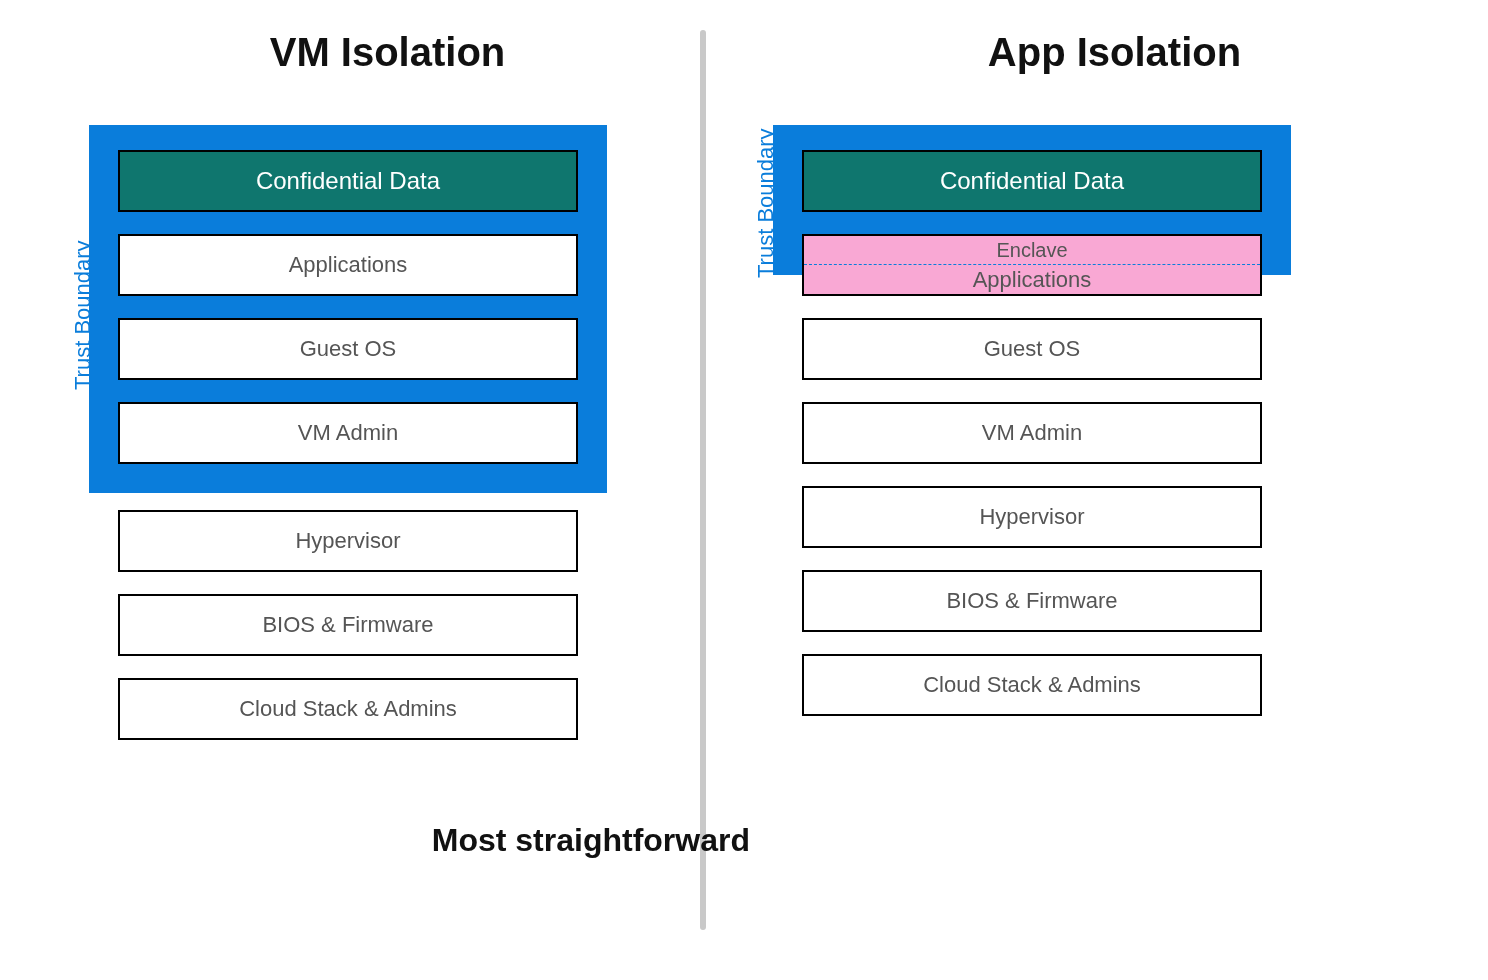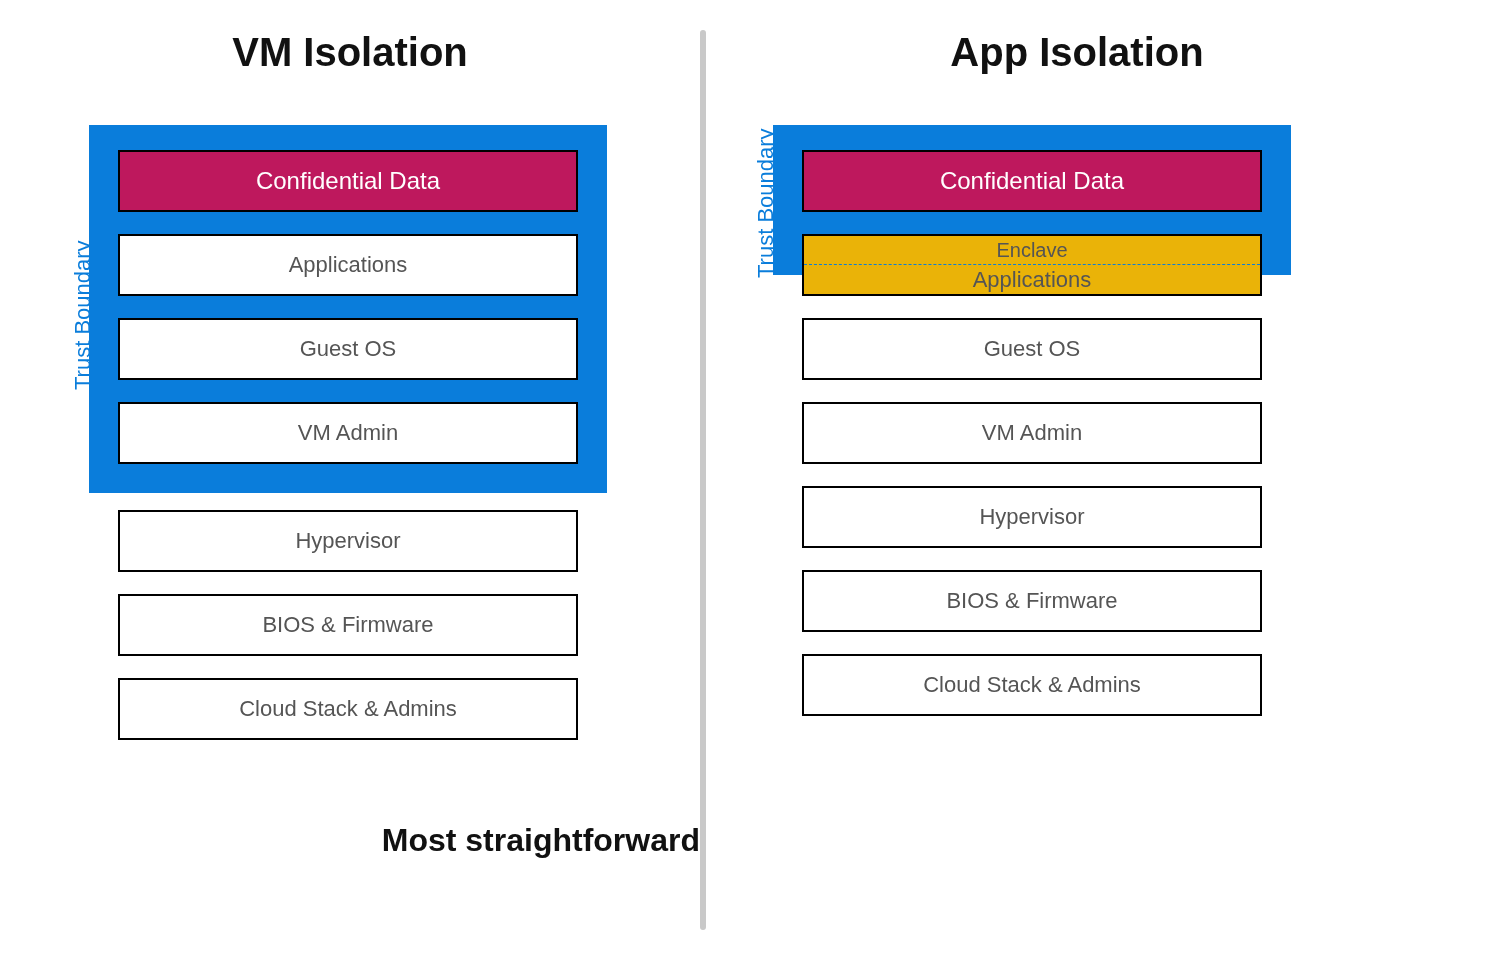--- a/index.html
+++ b/index.html
@@ -14,20 +14,21 @@
   }
   .page {
     position: relative;
     width: 1488px;
     height: 980px;
   }
   .col {
     position: absolute;
     top: 0;
     height: 980px;
+    padding-left: 25px;
   }
   .col-left  { left: 0;   width: 700px; }
   .col-right { left: 703px; width: 748px; }
 
   .divider {
     position: absolute;
     left: 700px;
     top: 30px;
     width: 6px;
     height: 900px;
@@ -64,21 +65,21 @@
     border: 2px solid #000;
     background: #fff;
     color: #555;
     font-size: 22px;
     display: flex;
     align-items: center;
     justify-content: center;
     margin-bottom: 22px;
   }
   .layer.data {
-    background: #be185d;
+    background: #0f766e;
     color: #fff;
     font-size: 24px;
     font-weight: 400;
     border: 2px solid #000;
   }
 
   .trust-box-left {
     position: absolute;
     left: 89px;
     top: 125px;
@@ -95,21 +96,21 @@
     width: 518px;
     height: 150px;
     background: #0a7ddb;
     z-index: 0;
   }
 
   .enclave-split {
     box-sizing: border-box;
     height: 62px;
     border: 2px solid #000;
-    background: #eab308;
+    background: #f9a8d4;
     margin-bottom: 22px;
     display: flex;
     flex-direction: column;
     align-items: center;
     justify-content: center;
     color: #555;
     font-size: 22px;
   }
   .enclave-split .top {
     height: 28px;

